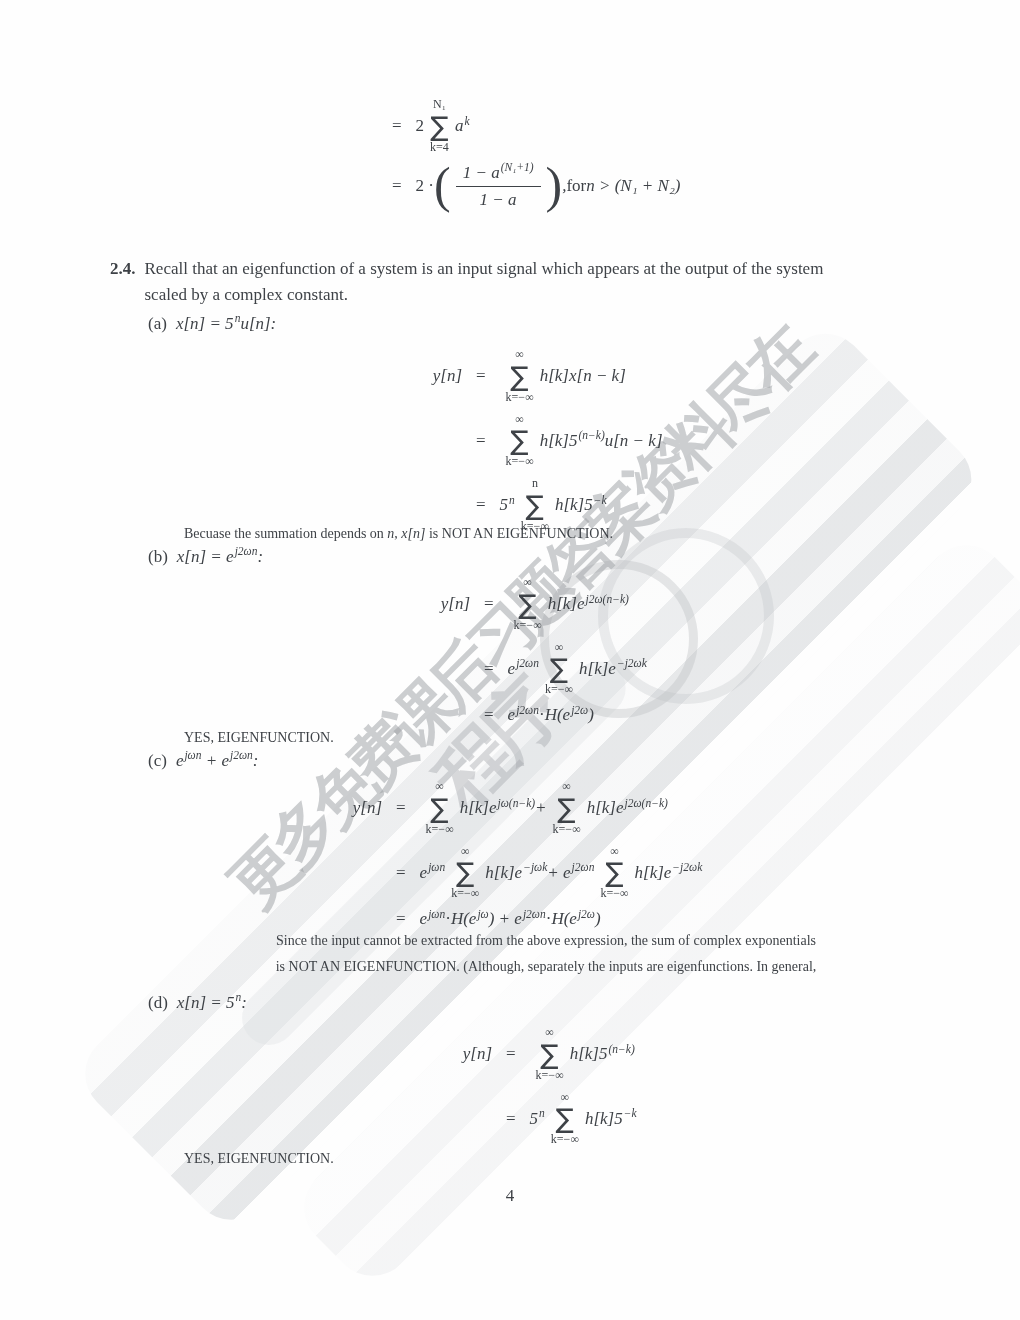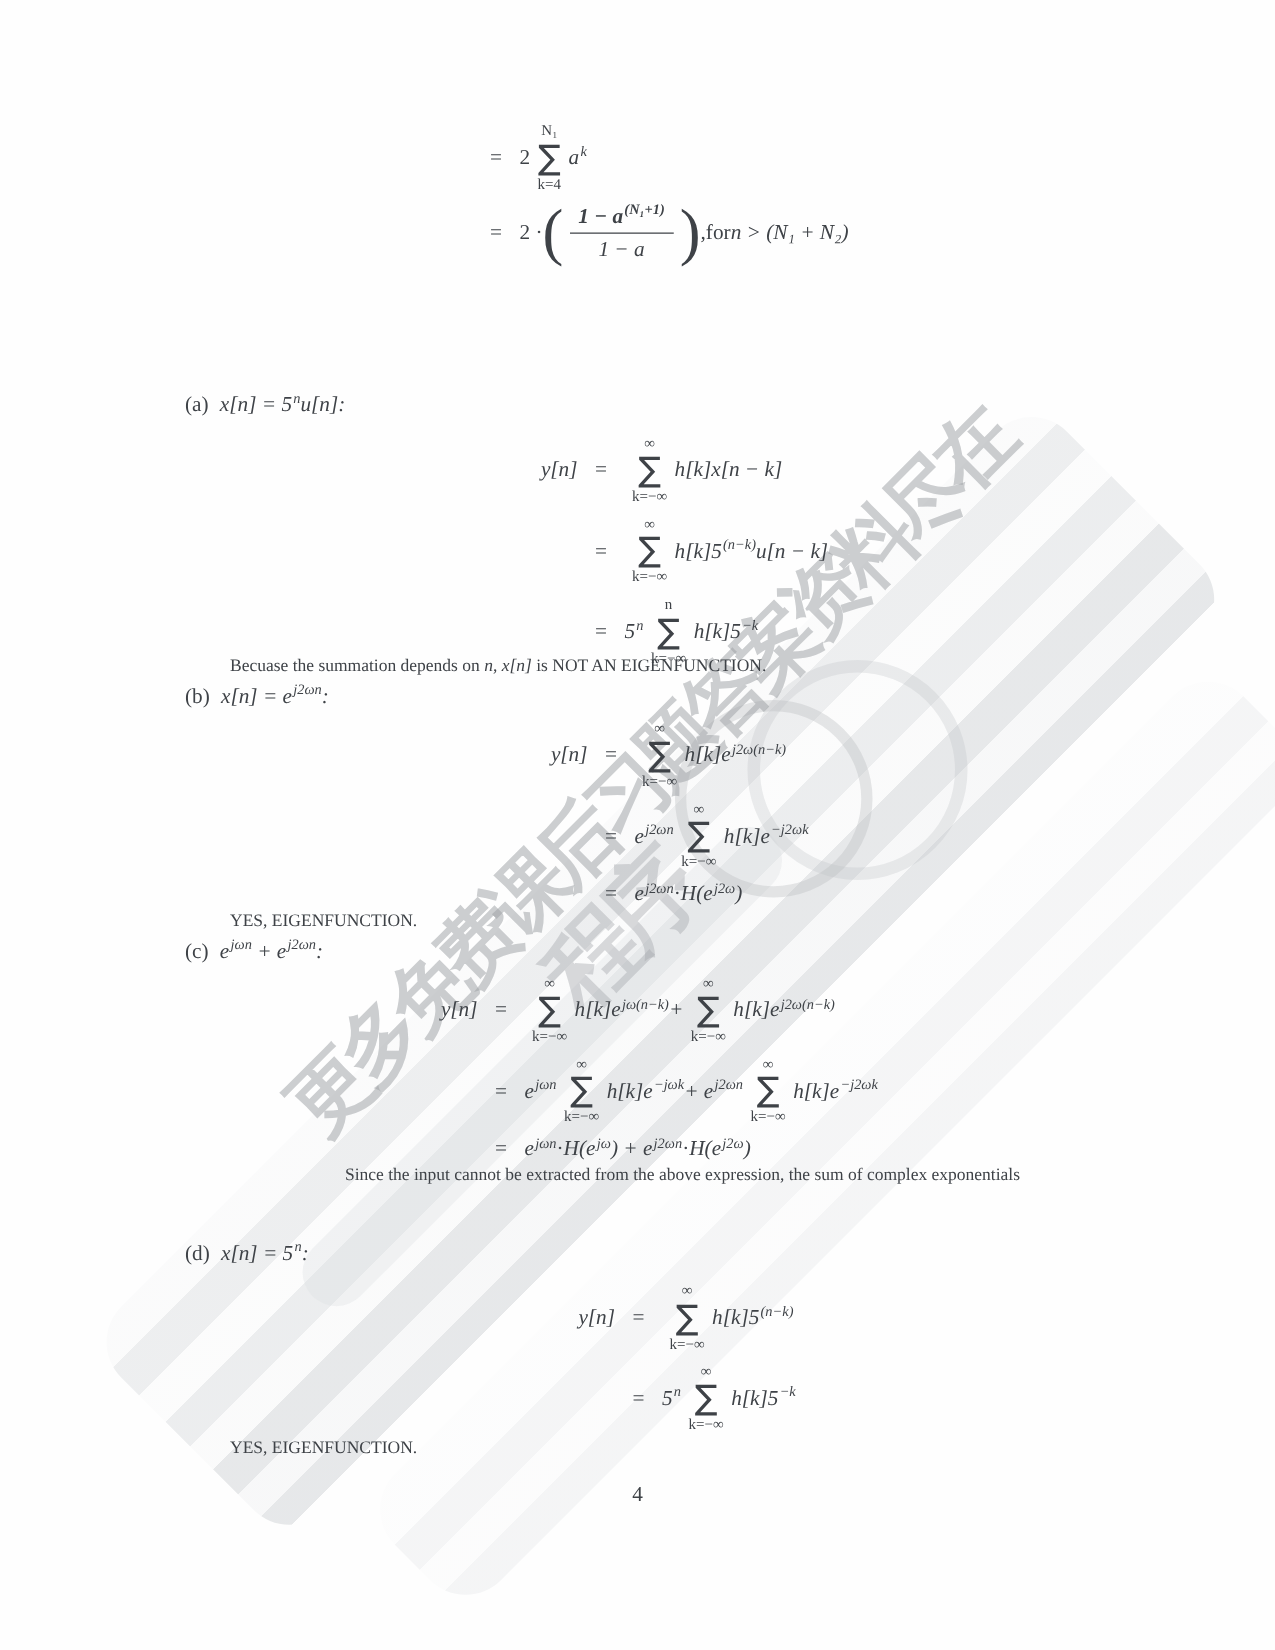--- a/index.html
+++ b/index.html
@@ -69,21 +69,21 @@
   .eq-row{display:flex;align-items:center;margin-bottom:8px;}
   .eq-l{display:inline-flex;justify-content:flex-end;min-width:46px;}
   .eq-top .eq-l{min-width:0;}
   .eq-rel{padding:0 14px;}
   .eq-r{display:inline-flex;align-items:center;white-space:nowrap;}
   .sum{display:inline-flex;flex-direction:column;align-items:center;margin:0 6px;line-height:1;}
   .sum .lim{font-size:12px;line-height:1.15;}
   .sum .sig{font-size:27px;line-height:1;font-style:normal;margin:1px 0;
     font-family:"DejaVu Sans","Liberation Sans",sans-serif;}
   .frac{display:inline-flex;flex-direction:column;align-items:center;margin:0 5px;text-align:center;}
-  .frac .num{display:block;padding:0 7px 3px;border-bottom:1.3px solid #3e4247;font-weight:bold;}
+  .frac .num{display:block;padding:0 7px 3px;border-bottom:1.3px solid #3e4247;}
   .frac .den{display:block;padding:3px 7px 0;}
   .bigp{display:inline-block;font-size:50px;font-weight:400;line-height:0;
     transform:scaleY(1.02);position:relative;top:-1px;}
   .eq-top{left:378px;top:98px;}
   .eq-a{left:416px;top:348px;}
   .eq-b{left:424px;top:576px;}
   .eq-c{left:336px;top:780px;}
   .eq-d{left:446px;top:1026px;}
   .item-a{left:148px;top:313px;}
   .item-b{left:148px;top:546px;}
@@ -136,20 +136,27 @@
               <span class="den"><span class="mi">1 − a</span></span>
             </span>
             <span class="bigp">)</span>
             <span class="mi">,</span>
             <span class="mr"> for </span>
             <span class="mi">n &gt; (N₁ + N₂)</span>
           </span>
         </span>
       </div>
 
+    <div class="para p24">
+      <span class="plabel">2.4.</span>
+      <span class="ptext">
+          <div class="jline">Recall that an eigenfunction of a system is an input signal which appears at the output of the system</div>
+          <div class="jline">scaled by a complex constant.</div>
+        </span>
+    </div>
 
     <div class="item item-a">
       <span class="ilabel">(a)</span>
       <span class="ihead"><span class="mi">x[n] = 5<sup class="msup">n</sup></span><span class="mi">u[n]:</span></span>
     </div>
     <div class="eq eq-a">
         <span class="eq-row" style="display: flex;">
           <span class="eq-l">
             <span class="mi">y[n]</span>
           </span>
@@ -292,20 +299,21 @@
             <span class="mi">H(e<sup class="msup">jω</sup></span>
             <span class="mi">) + e<sup class="msup">j2ωn</sup></span>
             <span class="mr"> · </span>
             <span class="mi">H(e<sup class="msup">j2ω</sup></span>
             <span class="mi">)</span>
           </span>
         </span>
       </div>
     <div class="note note-c note-cpos">
         <div class="jline">Since the input cannot be extracted from the above expression, the sum of complex exponentials</div>
+        <div class="jline">is NOT AN EIGENFUNCTION. (Although, separately the inputs are eigenfunctions. In general,</div>
       </div>
 
     <div class="item item-d">
       <span class="ilabel">(d)</span>
       <span class="ihead"><span class="mi">x[n] = 5<sup class="msup">n</sup></span><span class="mi">:</span></span>
     </div>
     <div class="eq eq-d">
         <span class="eq-row" style="display: flex;">
           <span class="eq-l">
             <span class="mi">y[n]</span>

